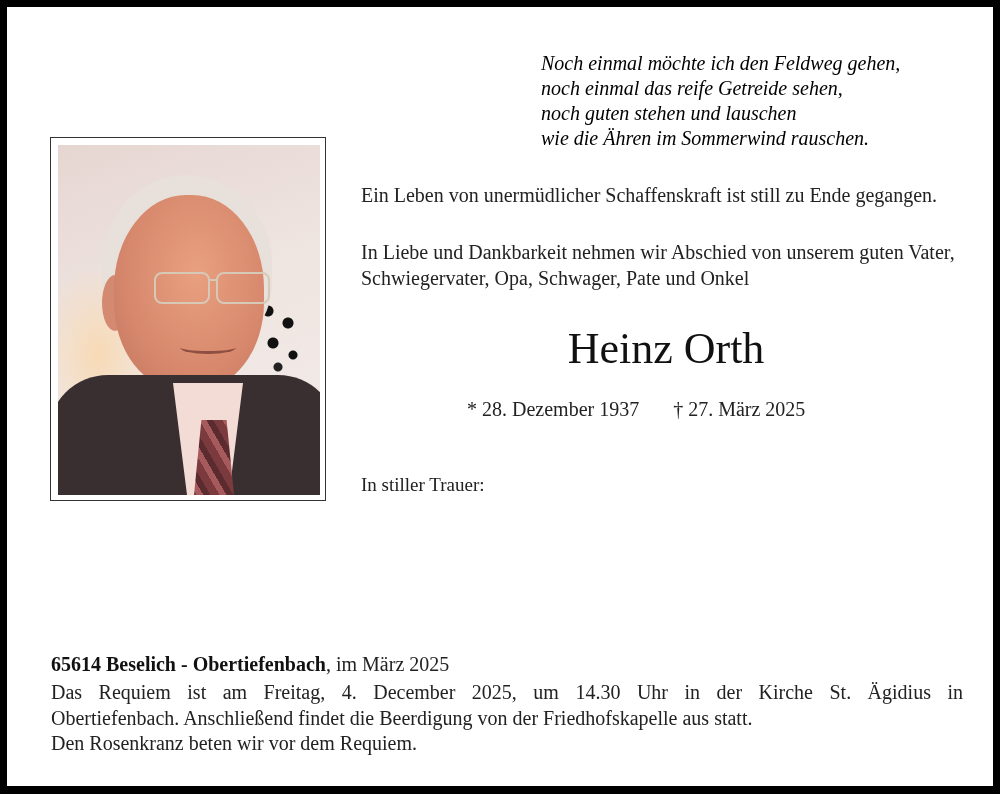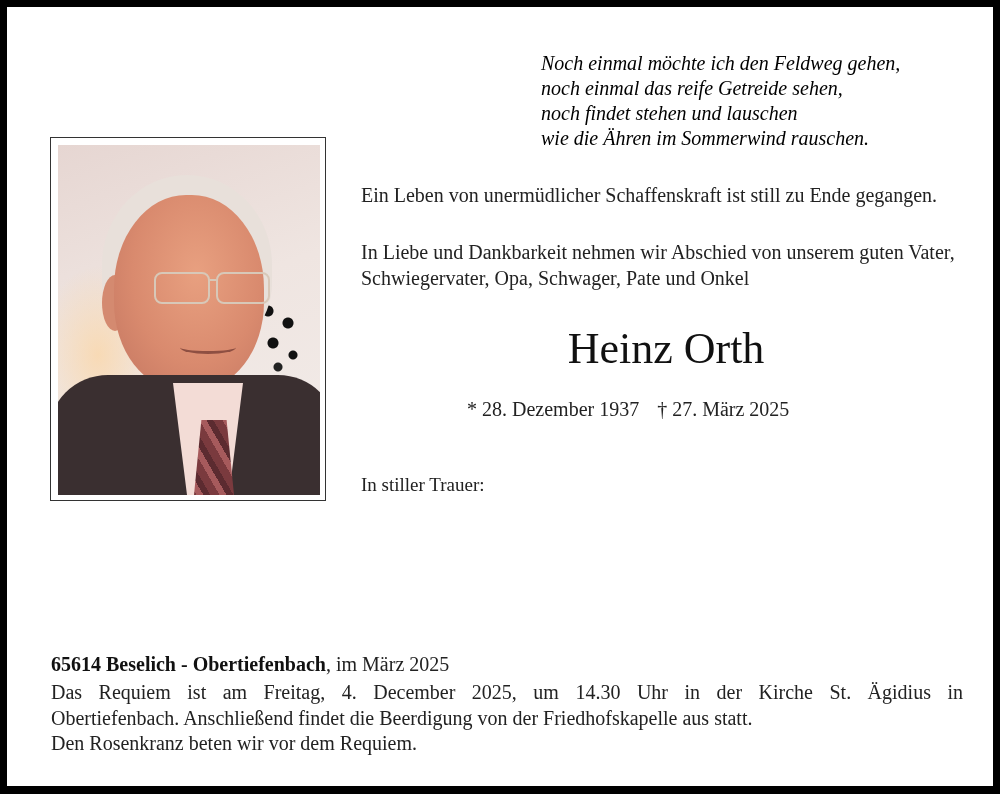--- a/index.html
+++ b/index.html
@@ -116,21 +116,21 @@
       letter-spacing: 0px;
     }
     .dates {
       position: absolute;
       left: 460px; top: 389px;
       font-size: 20px;
       line-height: 26px;
       color: #222;
       white-space: nowrap;
     }
-    .dates .death { margin-left: 18px; }
+    .dates .death { margin-left: 34px; }
     .mourning-label {
       position: absolute;
       left: 354px; top: 465px;
       font-size: 19px; line-height: 26px; color: #222;
     }
     .mourners {
       position: absolute;
       left: 354px; top: 498px;
       font-size: 20px; line-height: 26.5px;
       font-weight: bold; color: #111;
@@ -152,21 +152,21 @@
     .service .justify { text-align: justify; text-align-last: justify; }
   </style>
 </head>
 <body>
 
 <div class="page">
 
   <div class="poem">
     <div>Noch einmal möchte ich den Feldweg gehen,</div>
     <div>noch einmal das reife Getreide sehen,</div>
-    <div>noch findet stehen und lauschen</div>
+    <div>noch guten stehen und lauschen</div>
     <div>wie die Ähren im Sommerwind rauschen.</div>
   </div>
 
   <div class="photo-frame">
     <div class="photo" title="Portrait of Heinz Orth">
       <div class="glow"></div>
       <div class="decor"></div>
       <div class="hair"></div>
       <div class="ear"></div>
       <div class="head"></div>

